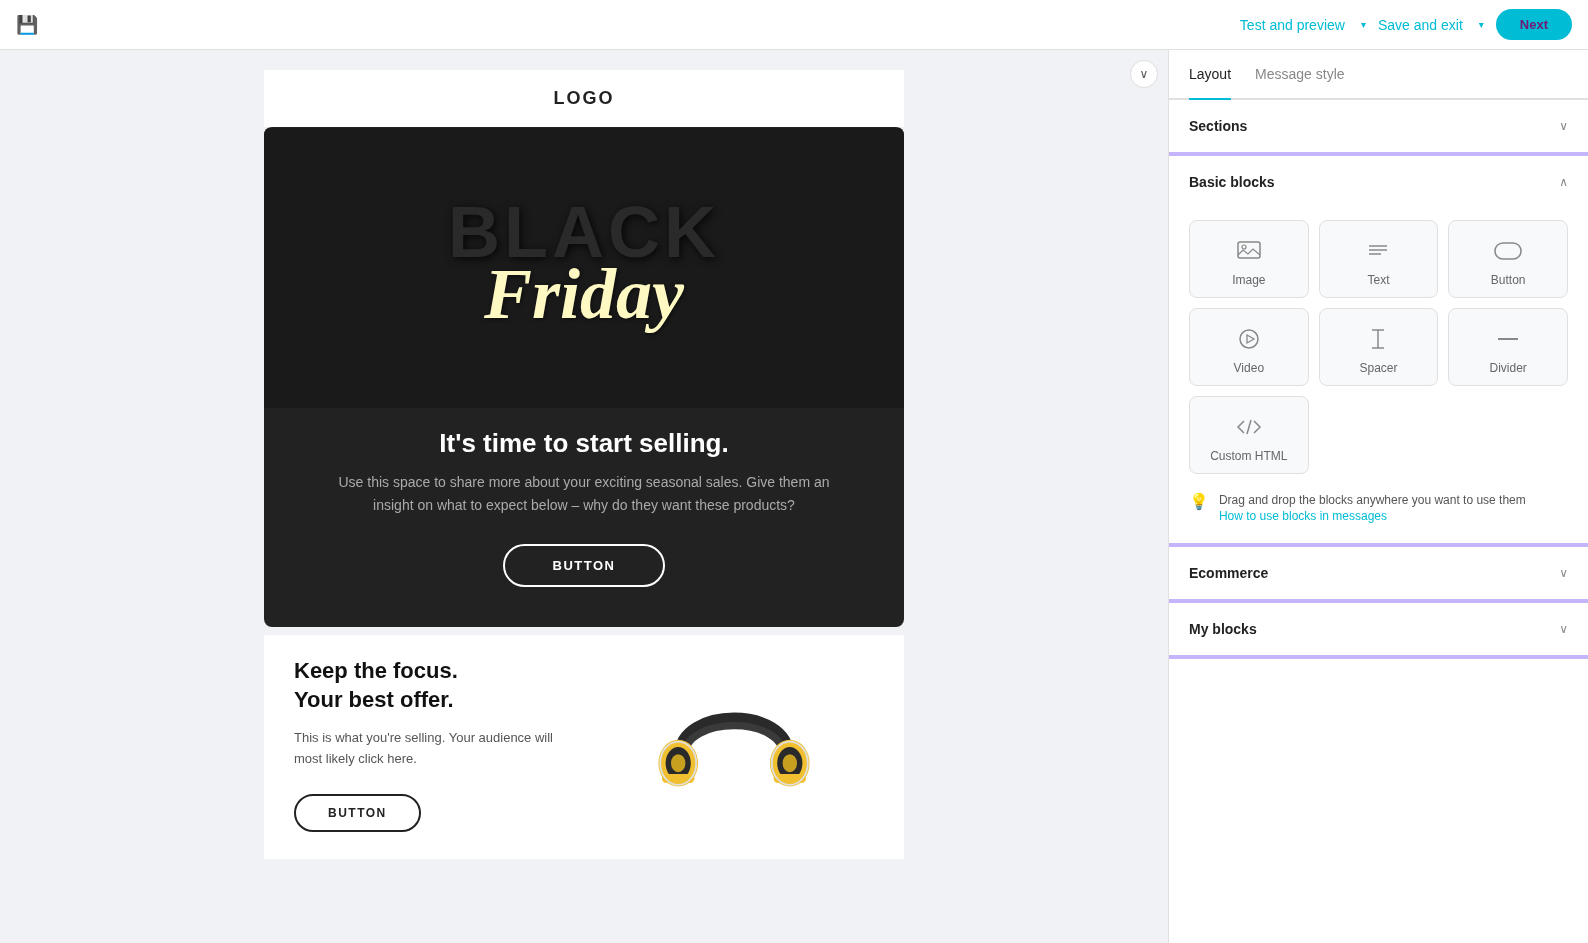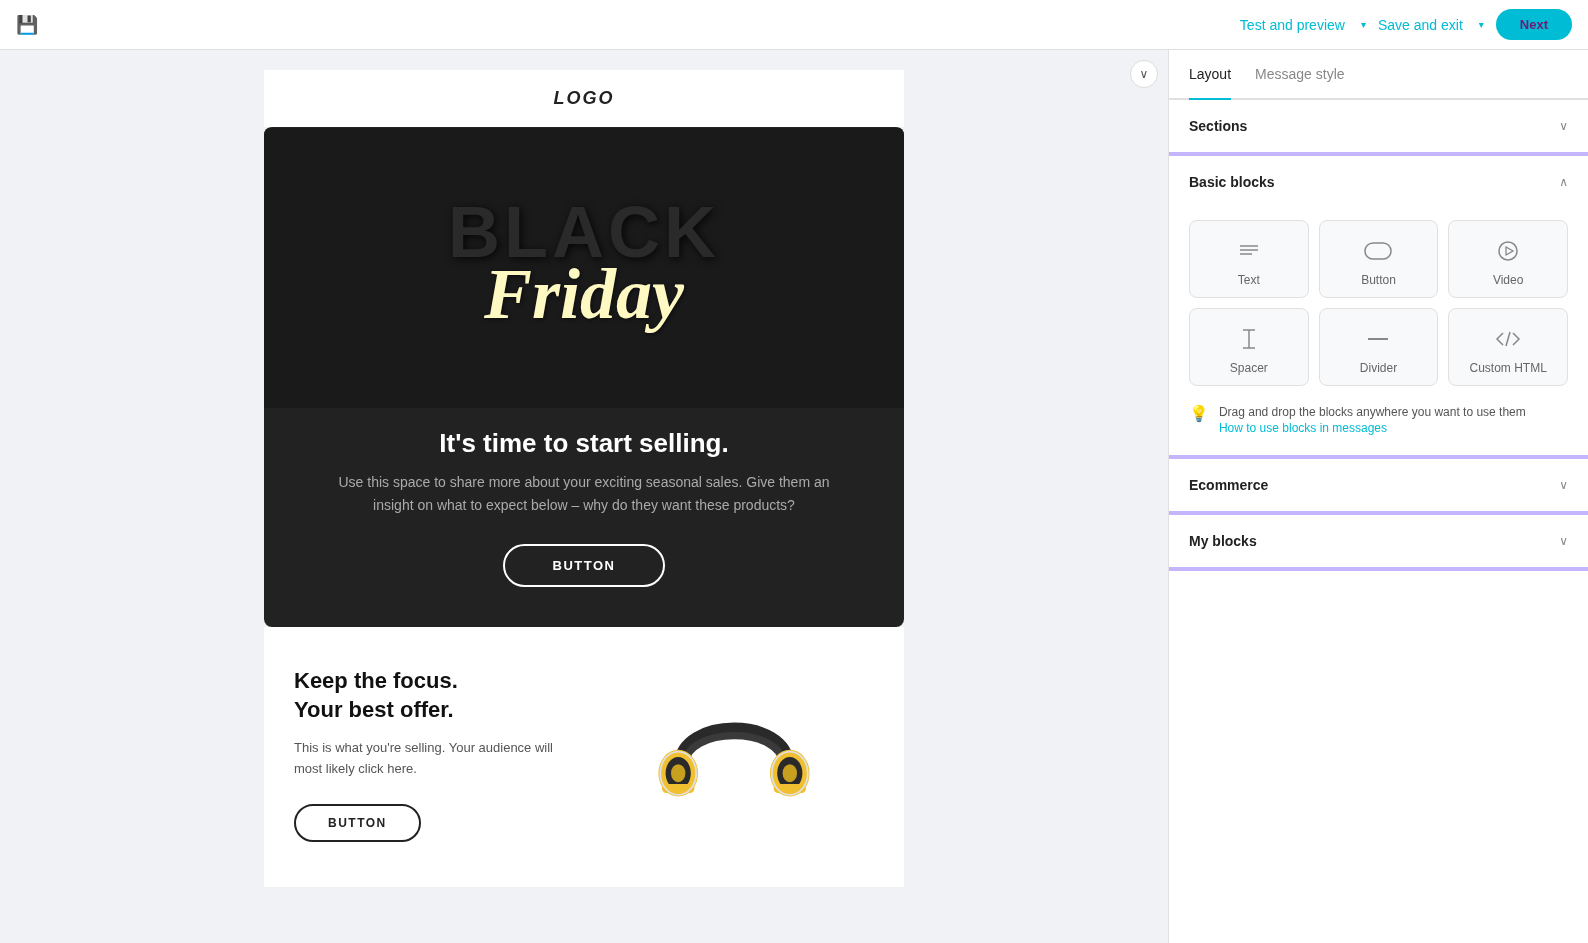--- a/index.html
+++ b/index.html
@@ -85,21 +85,20 @@
     }
 
     .logo-section {
       background: #fff;
       text-align: center;
       padding: 18px;
       font-size: 18px;
       font-weight: 700;
       letter-spacing: 2px;
       color: #222;
-      font-style: italic;
     }
 
     .hero-section {
       background: #222;
       border-radius: 8px;
       overflow: hidden;
       position: relative;
       min-height: 500px;
       display: flex;
       flex-direction: column;
@@ -174,25 +173,25 @@
       padding: 12px 48px;
       border-radius: 30px;
       font-size: 13px;
       font-weight: 700;
       letter-spacing: 1.5px;
       cursor: pointer;
     }
 
     .product-section {
       background: #fff;
-      padding: 40px 30px;
+      padding: 22px 30px;
       display: flex;
       gap: 20px;
       align-items: flex-start;
-      margin-top: 0;
+      margin-top: 8px;
     }
 
     .product-text {
       flex: 1;
     }
 
     .product-headline {
       font-size: 22px;
       font-weight: 800;
       color: #111;
@@ -449,20 +448,30 @@
 
     <div class="panel-section">
       <div class="panel-section-header">
         <span class="panel-section-title">Basic blocks</span>
         <span class="panel-section-chevron">∧</span>
       </div>
 
       <div class="basic-blocks-section">
         <div class="blocks-grid">
 
+          <div class="block-item">
+            <div class="block-icon">
+              <svg width="24" height="20" viewBox="0 0 24 20" fill="none" xmlns="http://www.w3.org/2000/svg">
+                <rect x="1" y="1" width="22" height="16" rx="2" stroke="#888" stroke-width="1.5"></rect>
+                <circle cx="7" cy="6" r="2" stroke="#888" stroke-width="1.2"></circle>
+                <path d="M1 14 L6 9 L11 13 L16 8 L23 14" stroke="#888" stroke-width="1.2" fill="none"></path>
+              </svg>
+            </div>
+            <span class="block-label">Image</span>
+          </div>
 
           <div class="block-item">
             <div class="block-icon">
               <svg width="22" height="20" viewBox="0 0 22 20" fill="none" xmlns="http://www.w3.org/2000/svg">
                 <line x1="2" y1="5" x2="20" y2="5" stroke="#888" stroke-width="1.5"></line>
                 <line x1="2" y1="9" x2="20" y2="9" stroke="#888" stroke-width="1.5"></line>
                 <line x1="2" y1="13" x2="14" y2="13" stroke="#888" stroke-width="1.5"></line>
               </svg>
             </div>
             <span class="block-label">Text</span>

